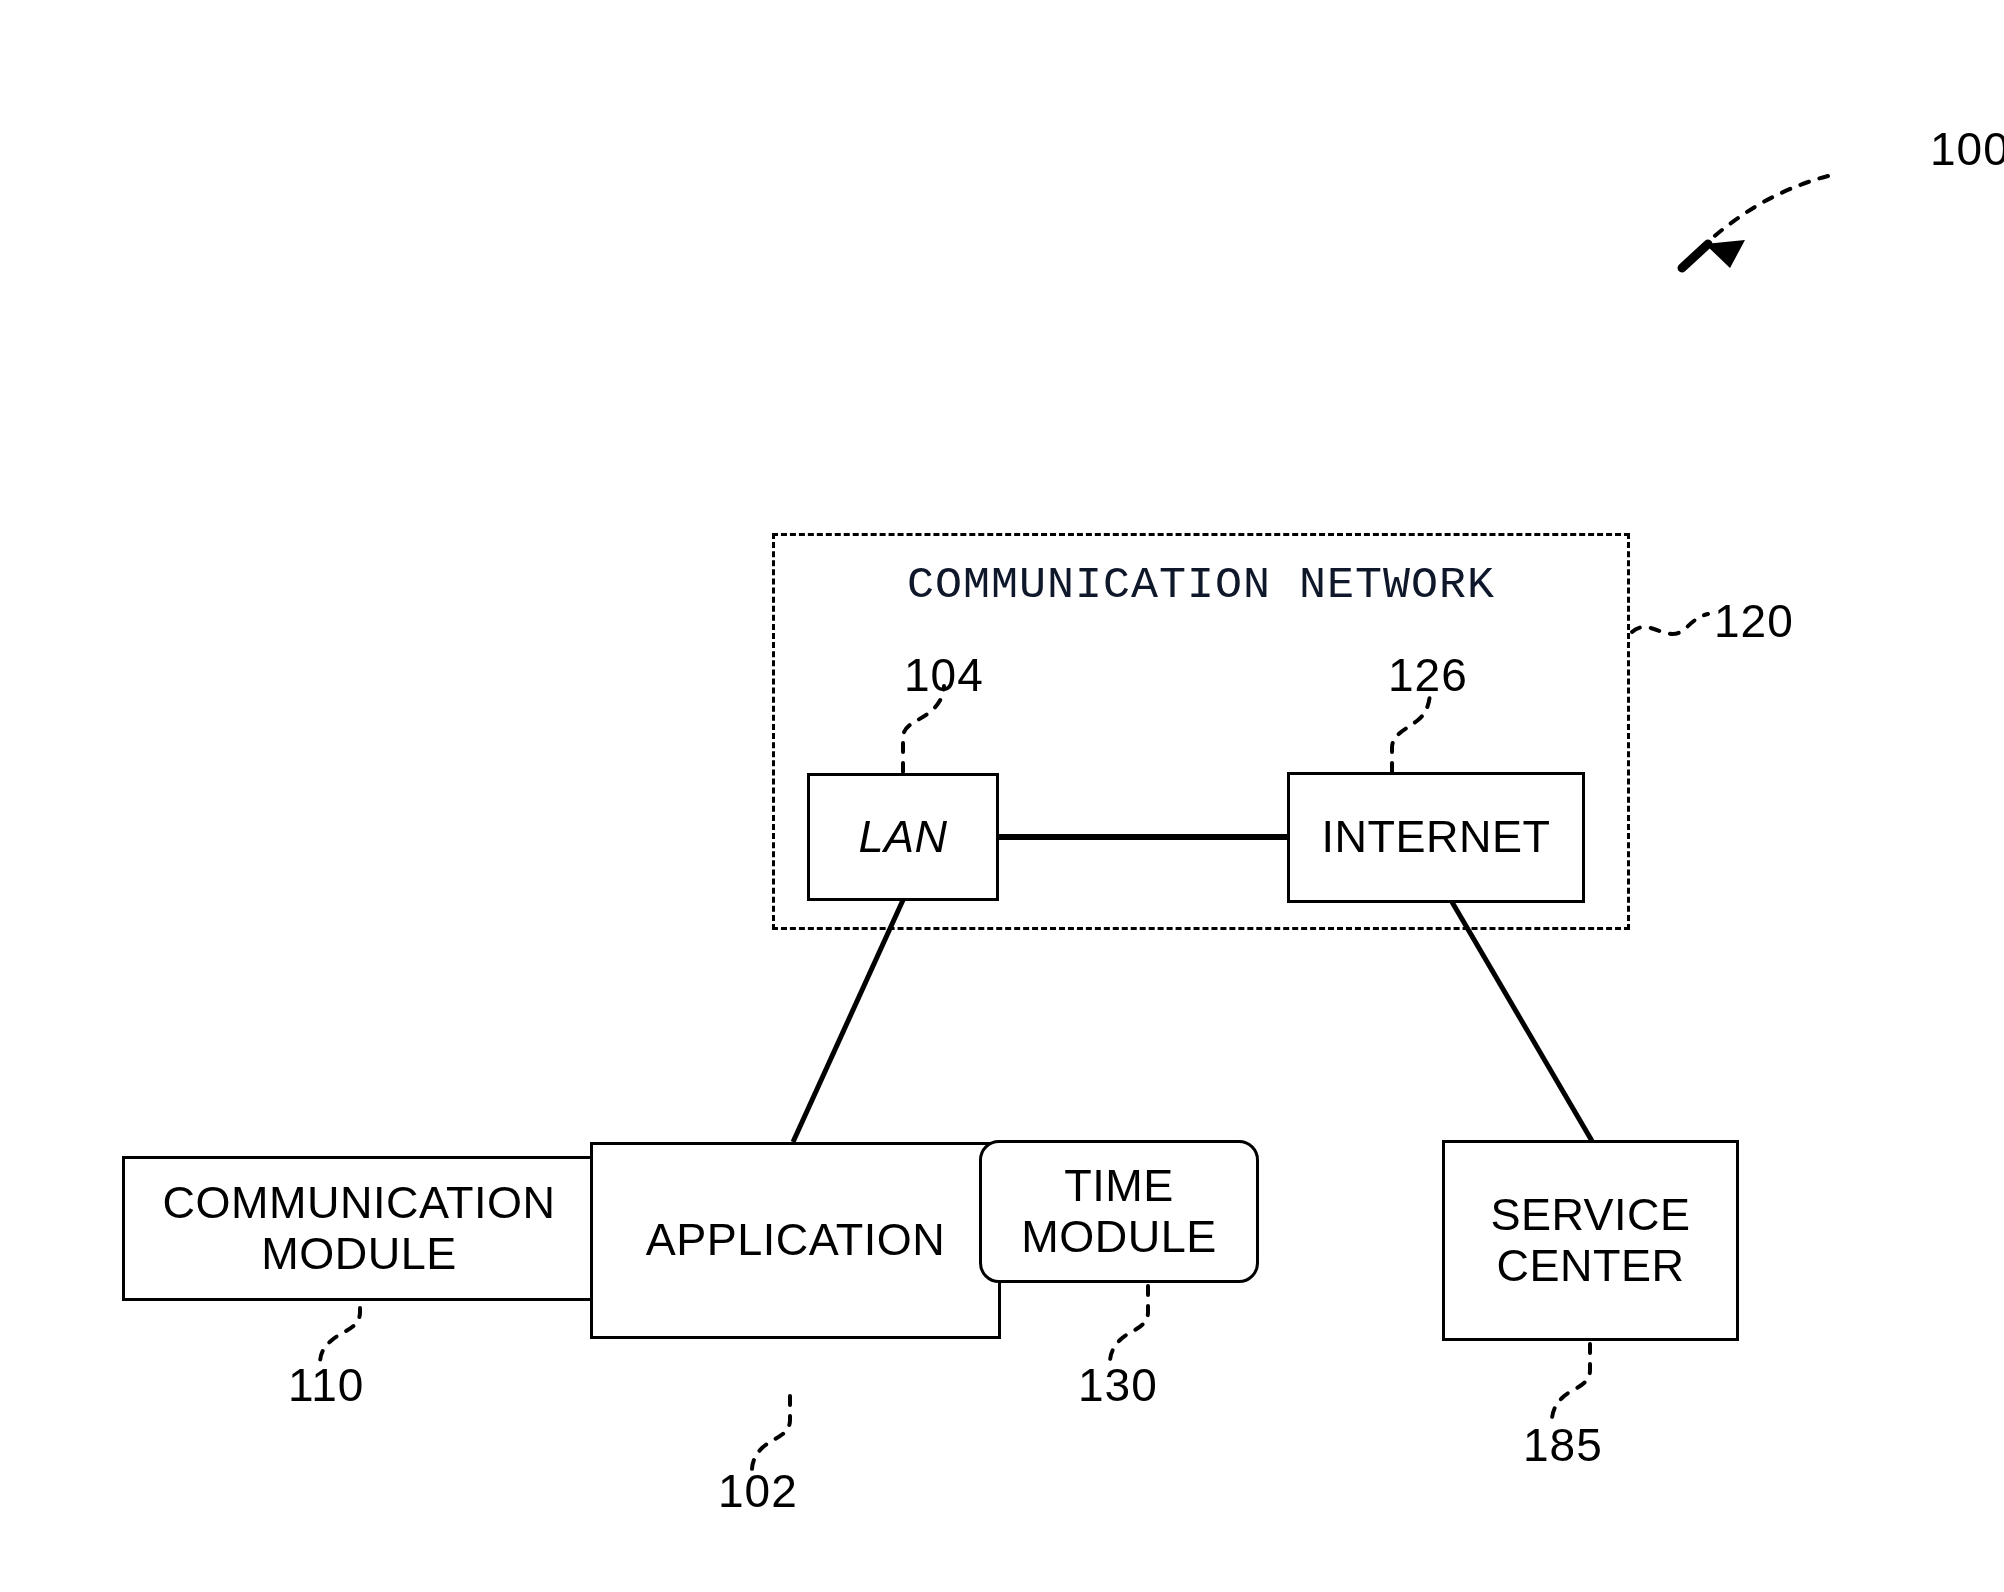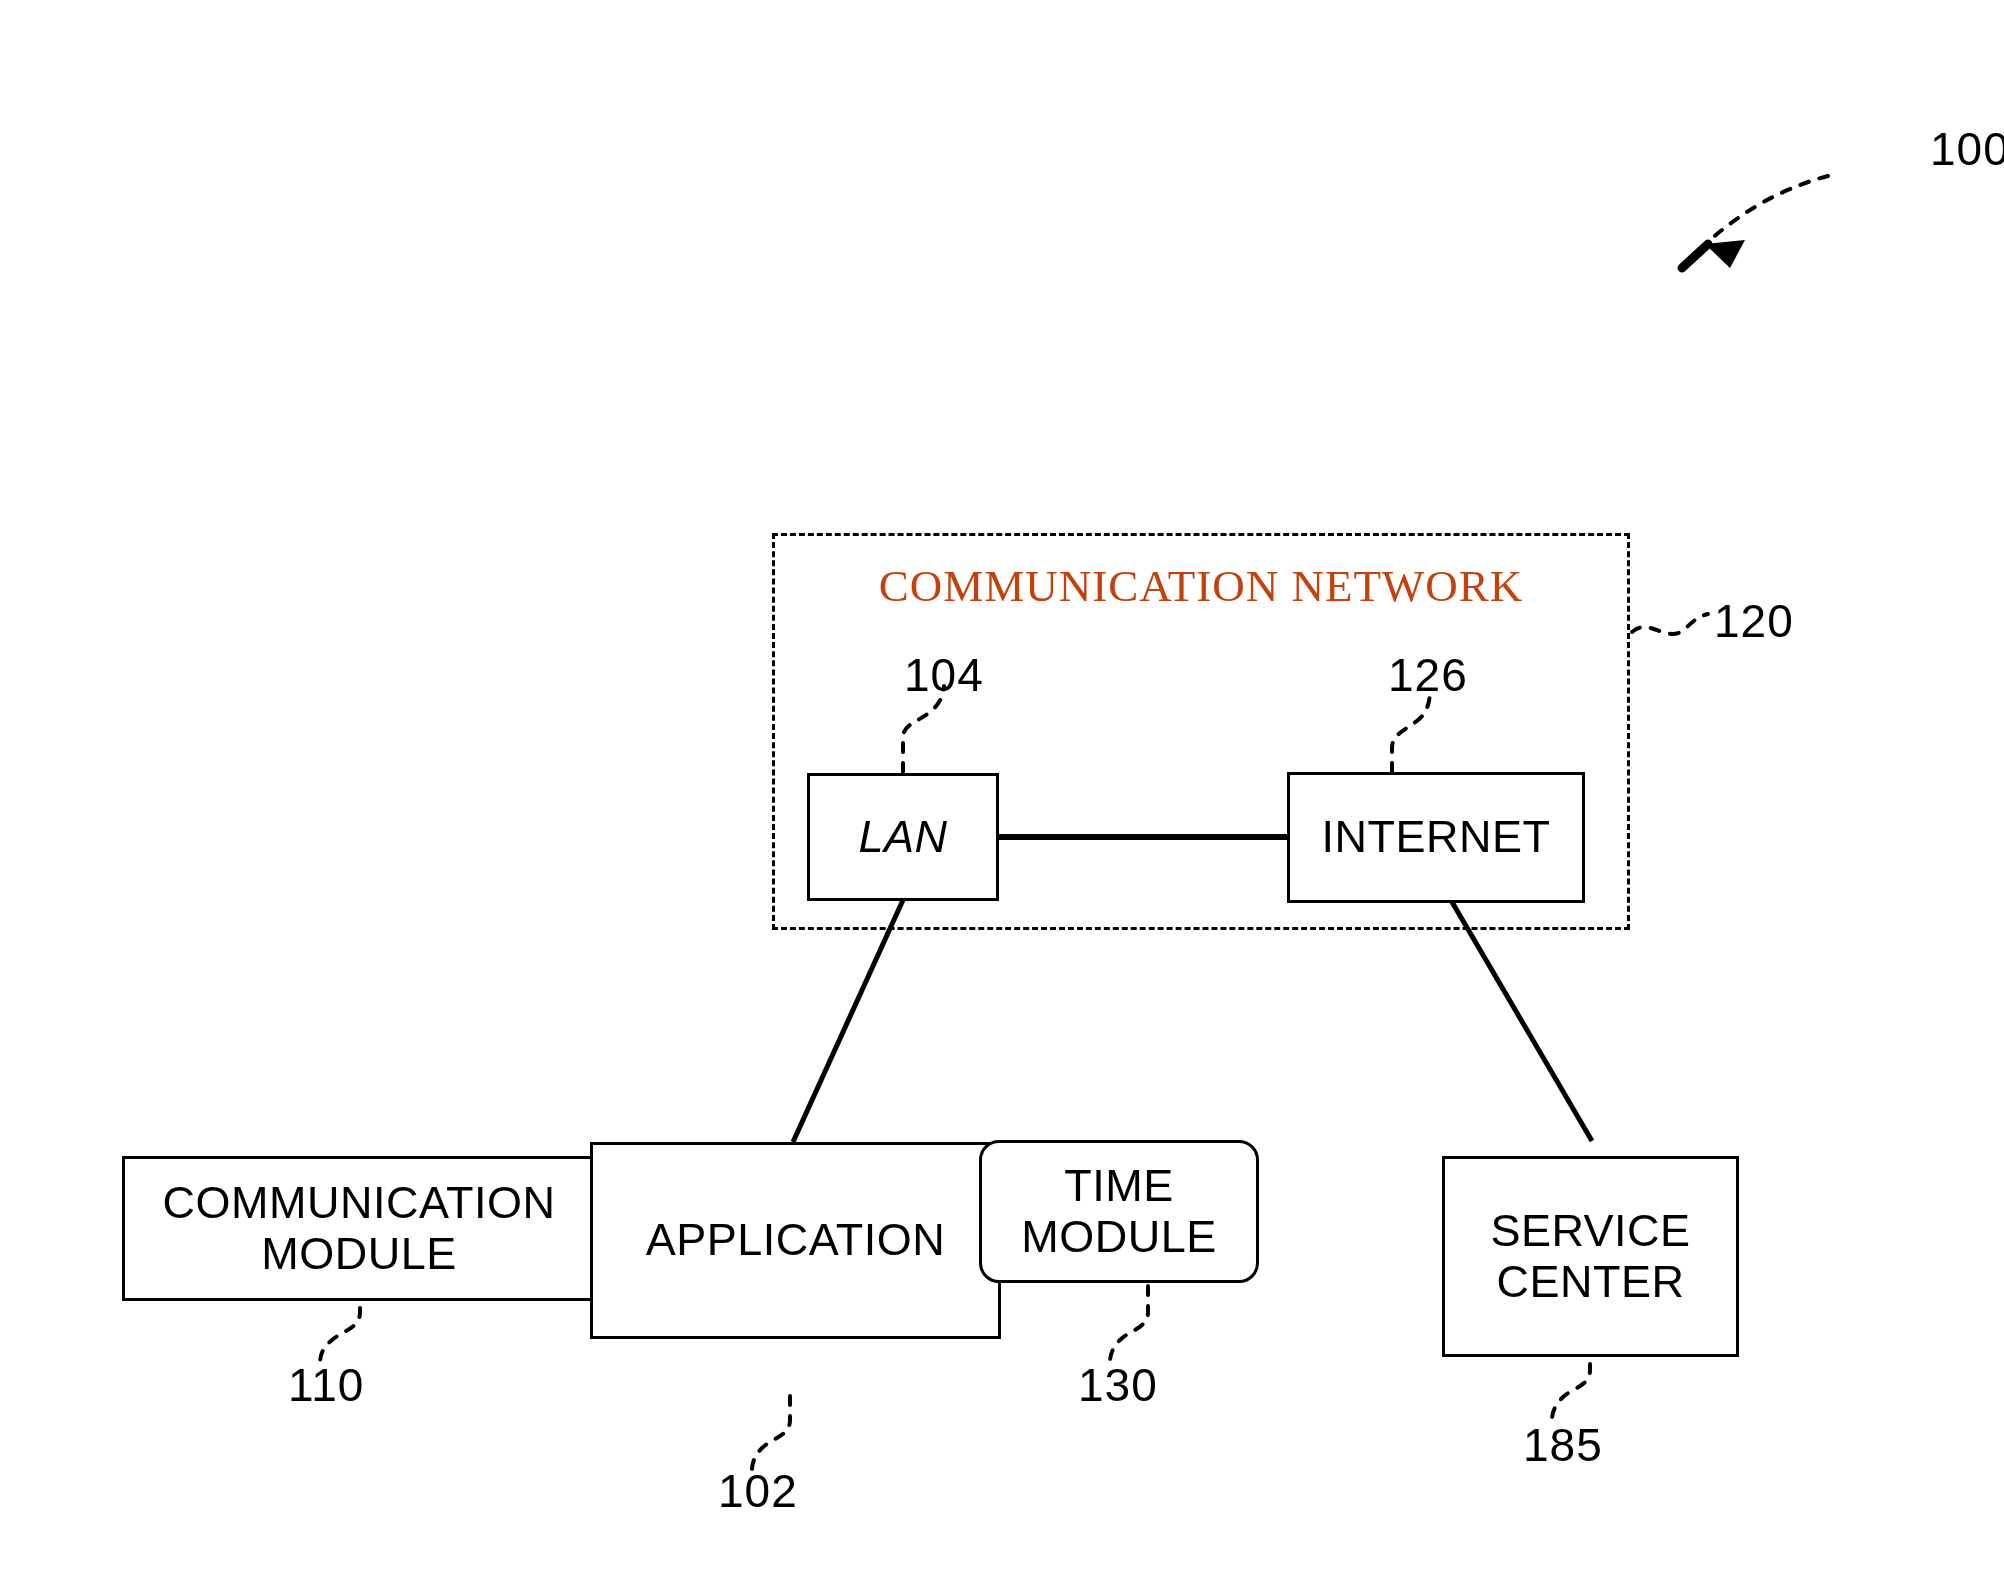--- a/index.html
+++ b/index.html
@@ -39,43 +39,43 @@
     letter-spacing: 0.5px;
   }
   .dashed-region {
     position: absolute;
     border: 3px dashed #000000;
     background: transparent;
     box-sizing: border-box;
   }
   .region-title {
     position: absolute;
-    font-family: Liberation Serif, serif;
-    color: #c2410c;
+    font-family: Liberation Mono, monospace;
+    color: #0f172a;
     letter-spacing: 1px;
     white-space: nowrap;
   }
   .ref-num {
     position: absolute;
     font-family: "Liberation Sans", sans-serif;
     color: #000000;
     white-space: nowrap;
     letter-spacing: 1px;
   }
 
   
   #region-120 { left: 772px; top: 533px; width: 858px; height: 397px; }
   #region-120-title { left: 772px; top: 560px; width: 858px; text-align: center; font-size: 45px; }
 
   #box-lan      { left: 807px;  top: 773px;  width: 192px; height: 128px; font-size: 45px; font-style: italic; }
   #box-internet { left: 1287px; top: 772px;  width: 298px; height: 131px; font-size: 45px; }
   #box-comm-module { left: 122px; top: 1156px; width: 474px; height: 145px; font-size: 45px; }
   #box-application { left: 590px; top: 1142px; width: 411px; height: 197px; font-size: 45px; align-items: center; }
   #box-time-module { left: 979px; top: 1140px; width: 280px; height: 143px; font-size: 45px; border-radius: 20px; }
-  #box-service-center { left: 1442px; top: 1140px; width: 297px; height: 201px; font-size: 45px; margin-top: 16px; }
+  #box-service-center { left: 1442px; top: 1140px; width: 297px; height: 201px; font-size: 45px; }
 
   #ref-100 { left: 1930px; top: 122px; font-size: 46px; }
   #ref-120 { left: 1714px; top: 594px; font-size: 46px; }
   #ref-104 { left: 904px;  top: 648px; font-size: 46px; }
   #ref-106 { left: 1388px; top: 648px; font-size: 46px; }
   #ref-110 { left: 288px;  top: 1358px; font-size: 46px; }
   #ref-102 { left: 718px;  top: 1464px; font-size: 46px; }
   #ref-130 { left: 1078px; top: 1358px; font-size: 46px; }
   #ref-108 { left: 1523px; top: 1418px; font-size: 46px; }
 </style>

